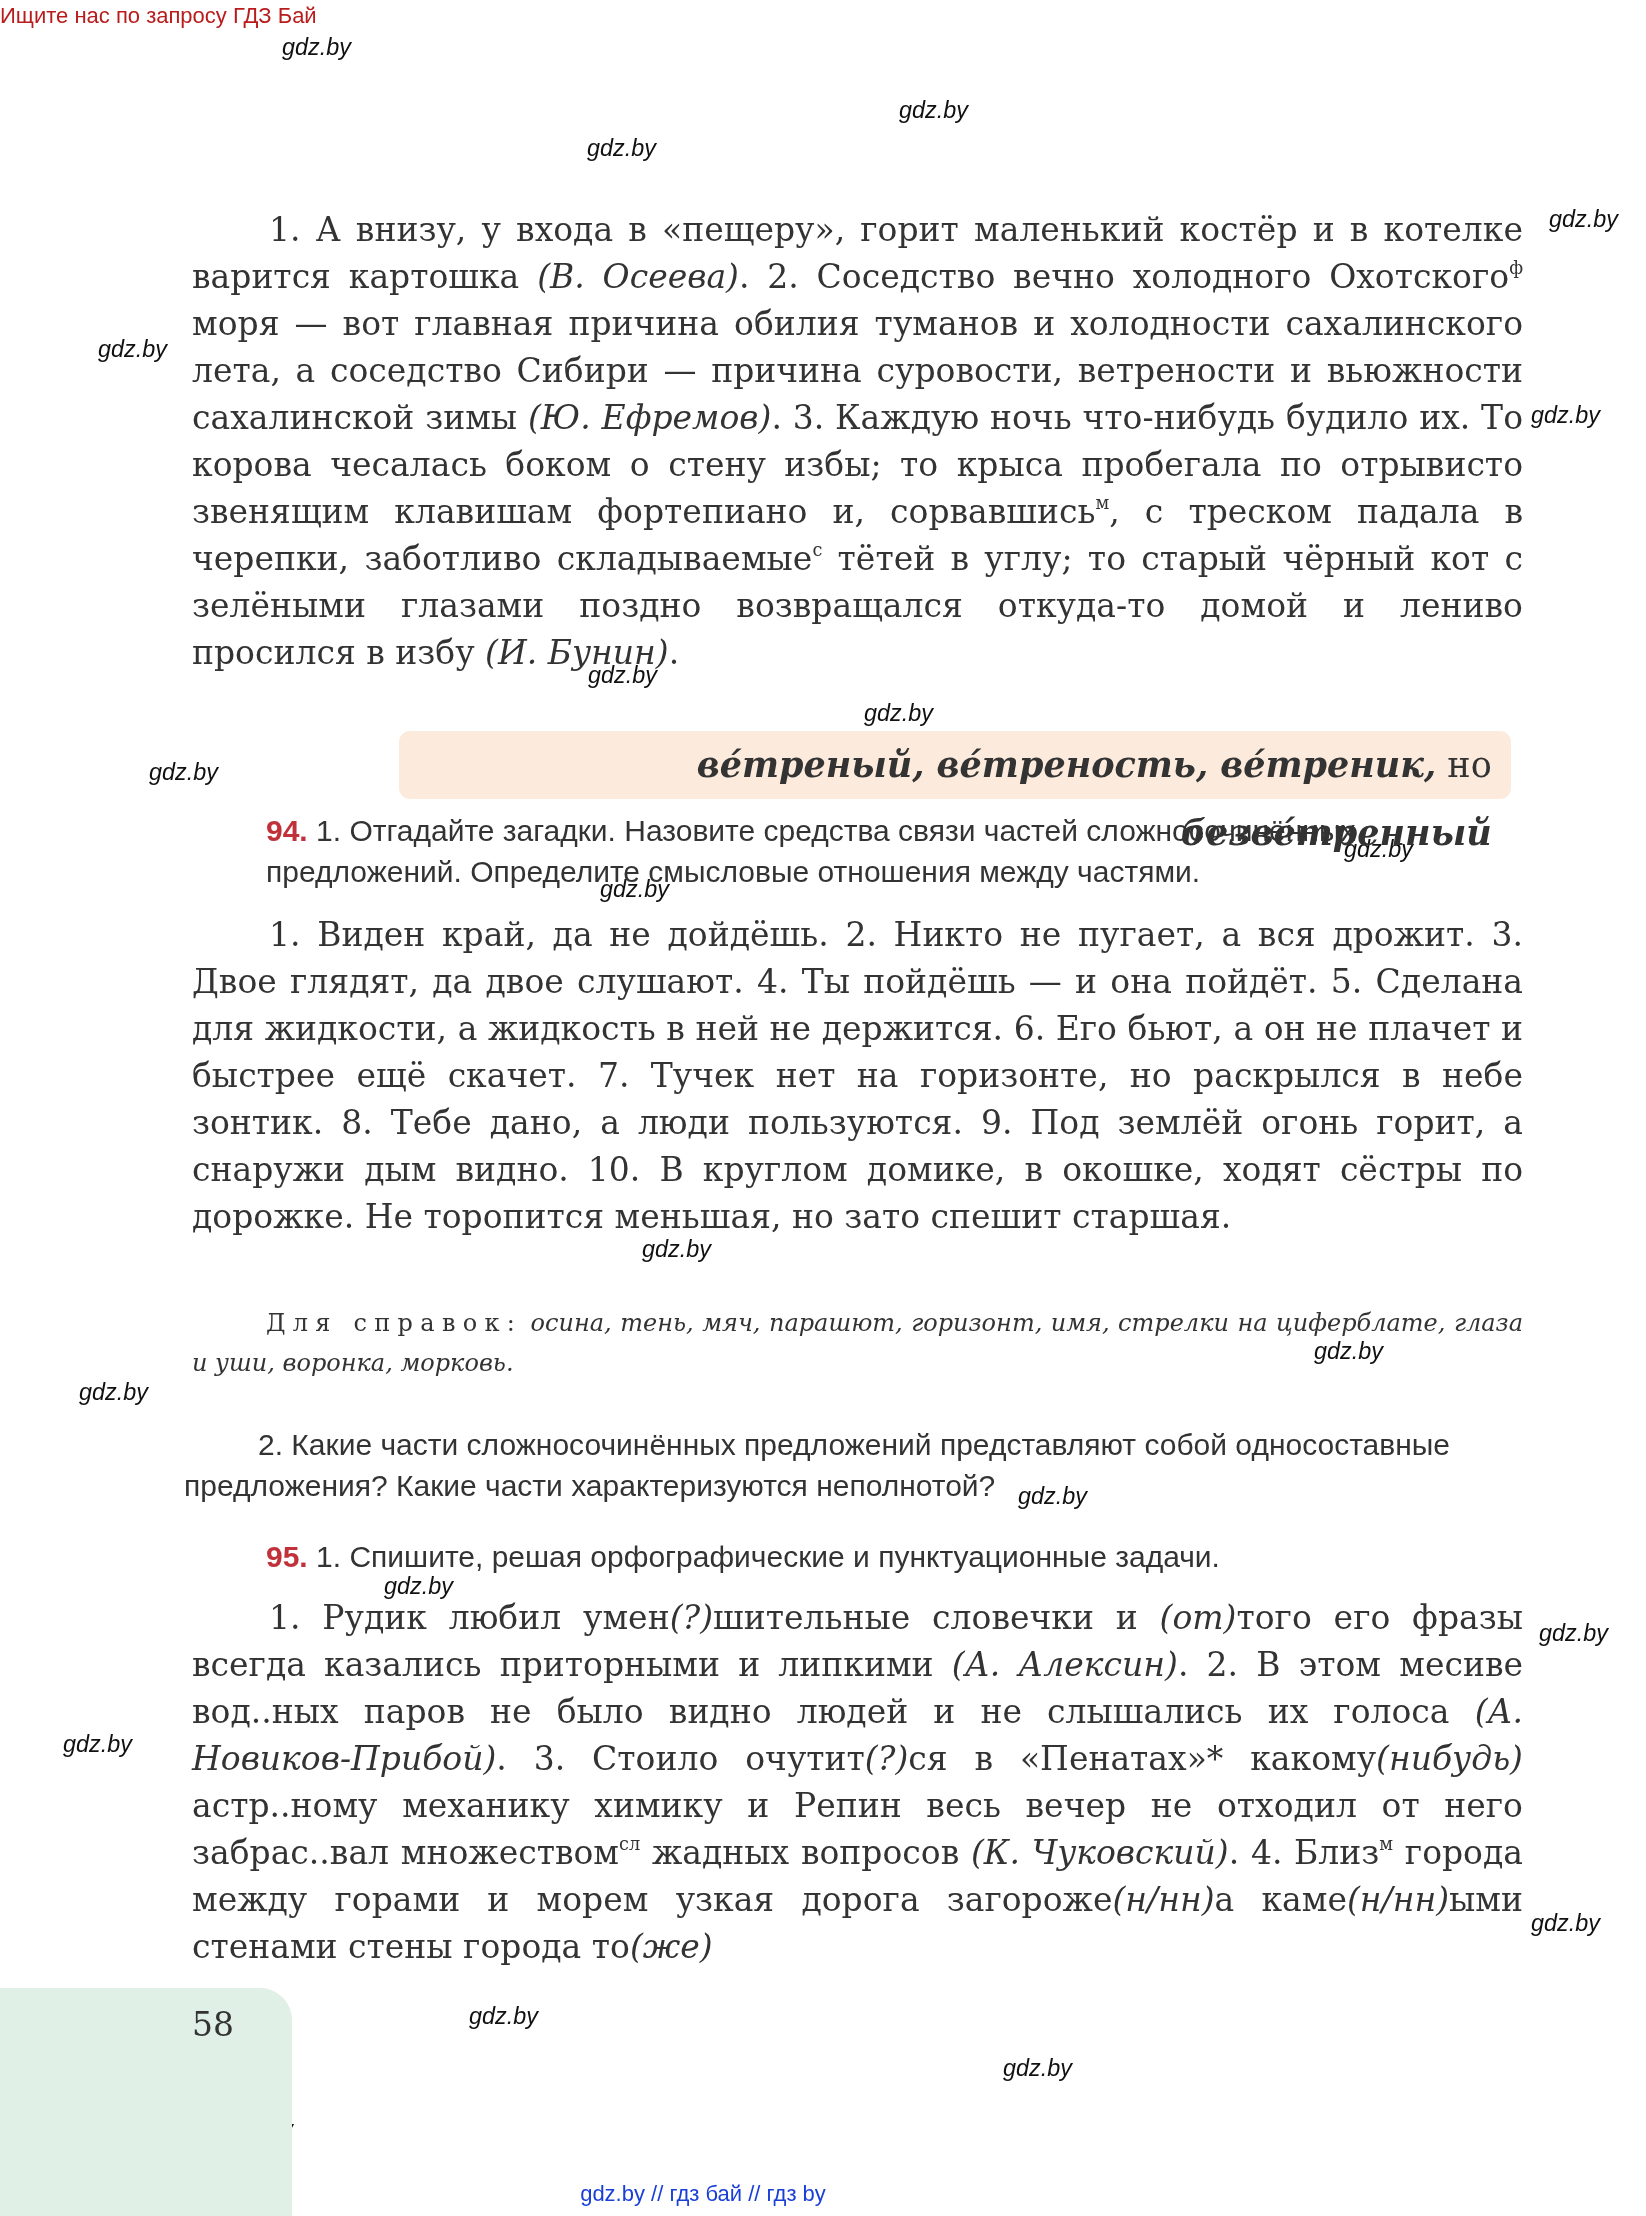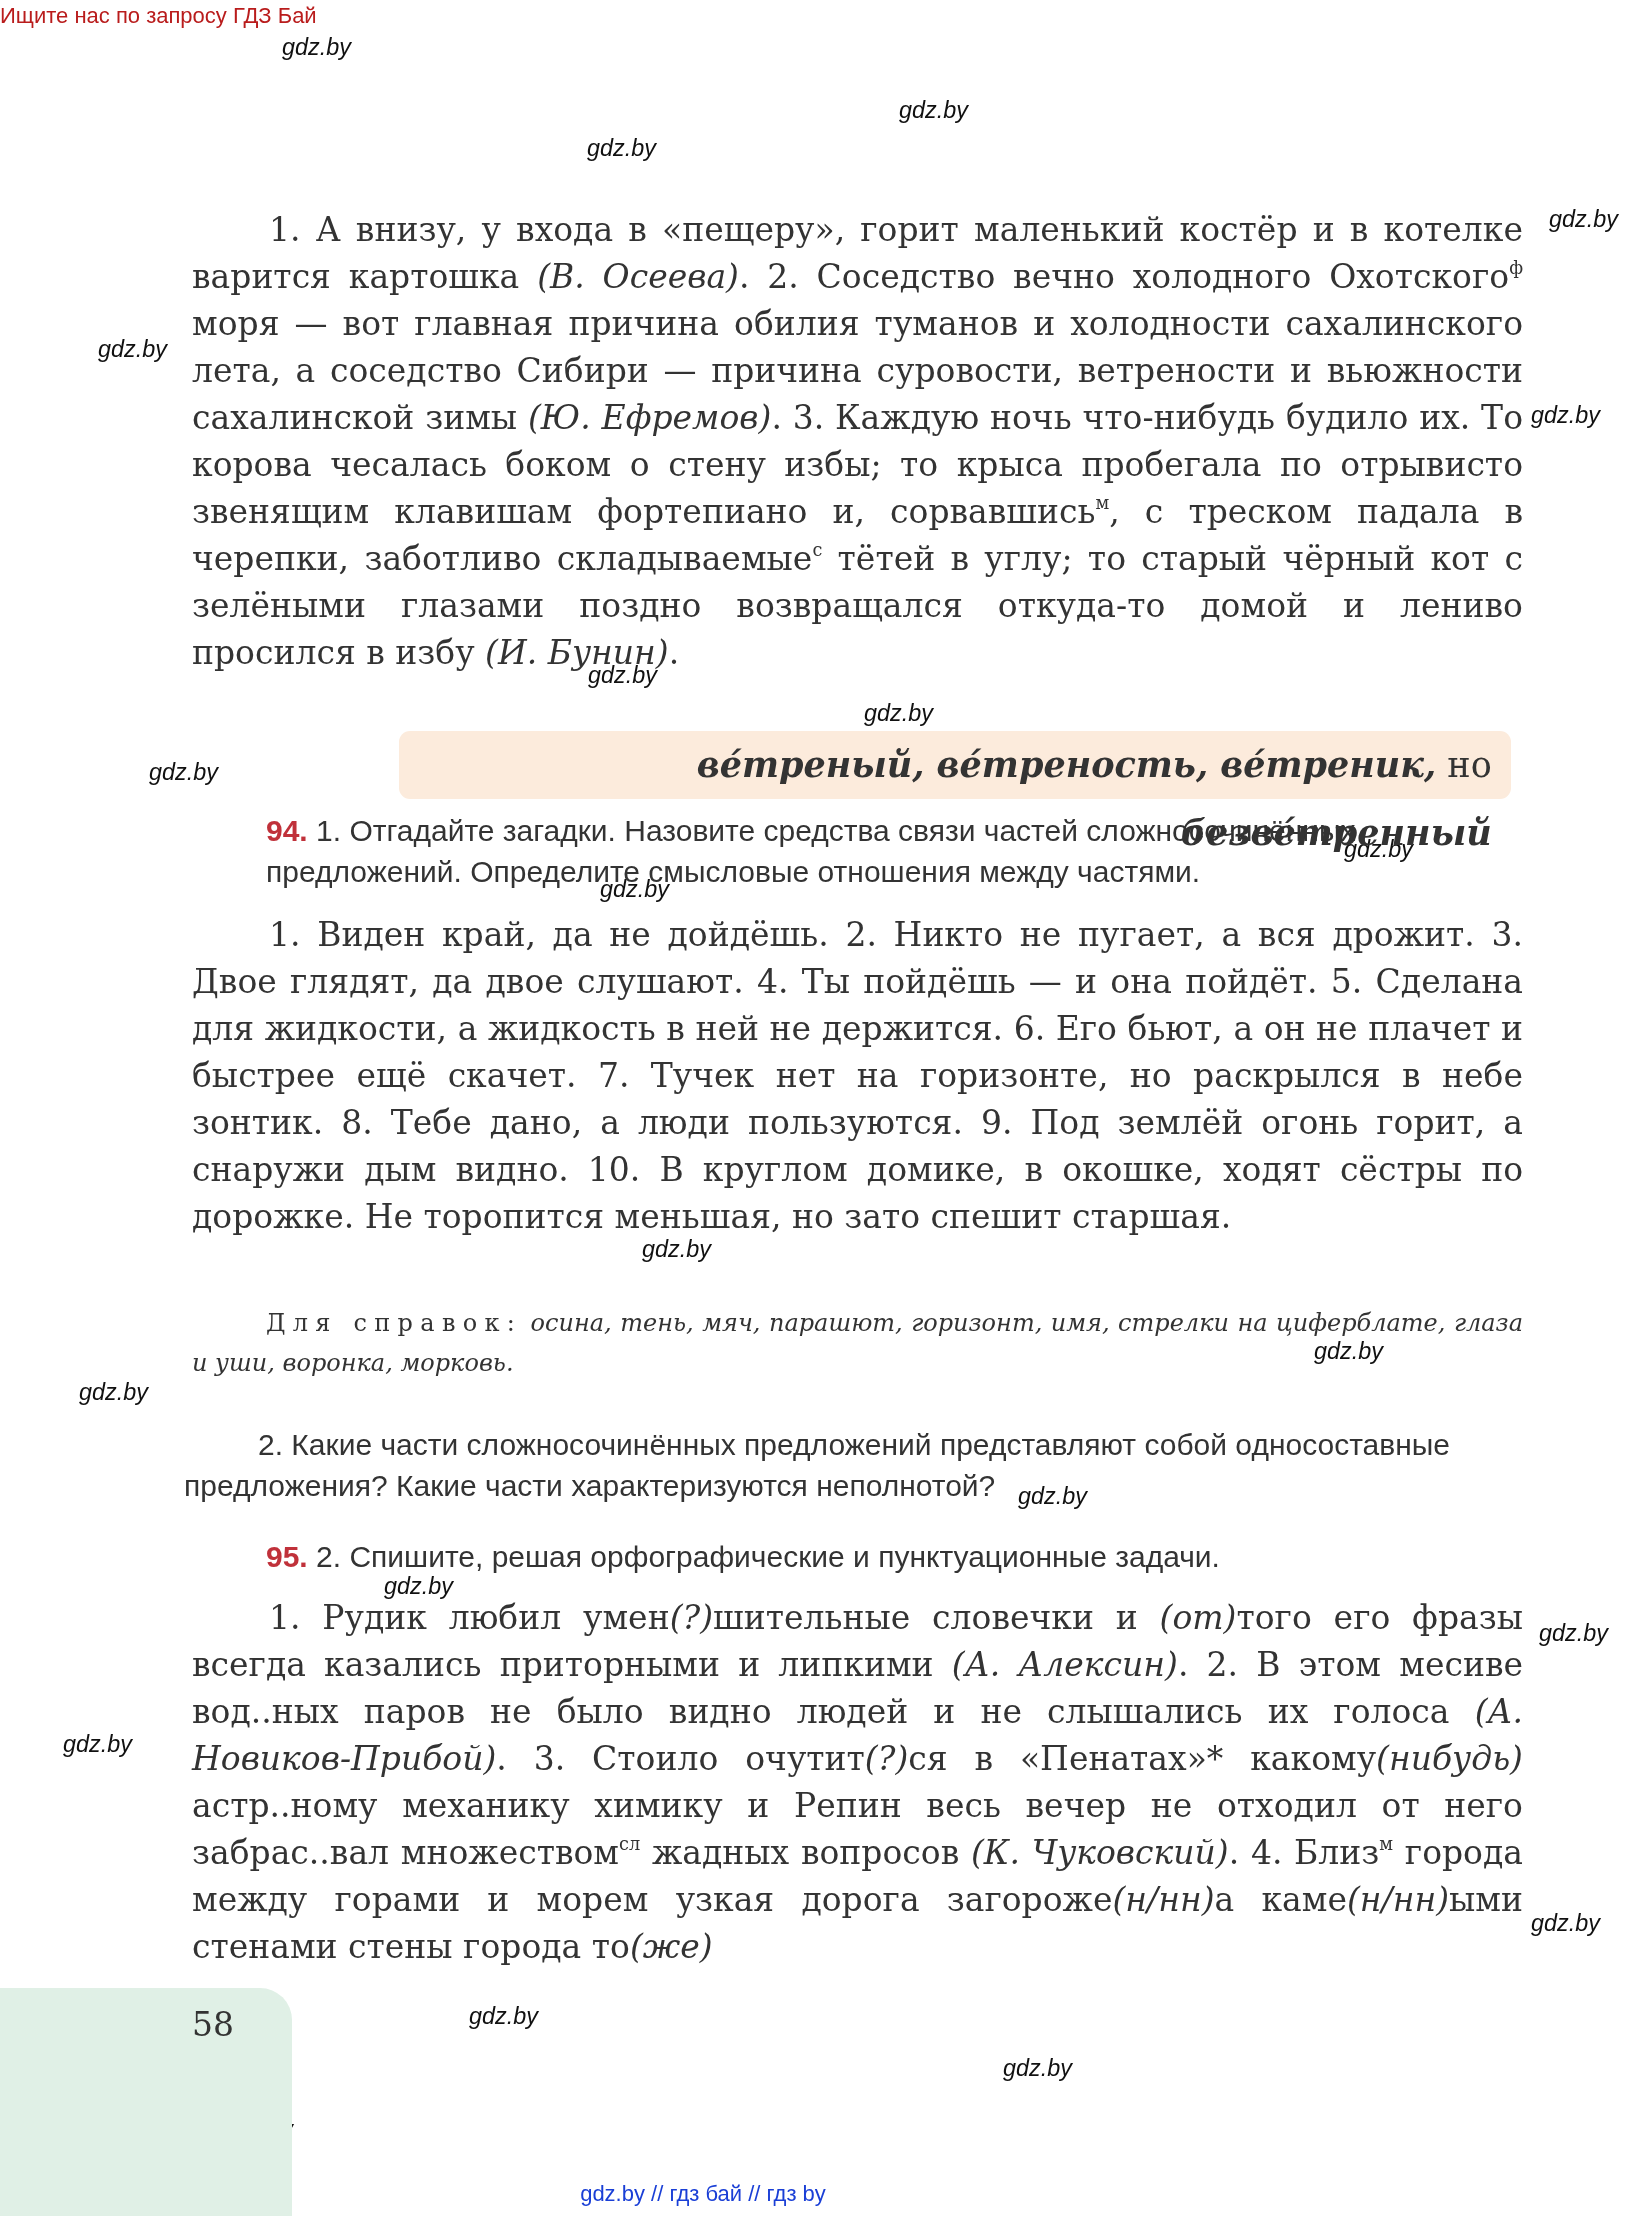--- a/index.html
+++ b/index.html
@@ -96,21 +96,21 @@
 <div class="note-box"><span>ве́треный, ве́треность, ве́треник,</span><span class="plain"> но </span><span>безве́тренный</span></div>
 
 <p class="task" style="top:810px;"><span class="num">94.</span><span> 1. Отгадайте загадки. Назовите средства связи частей сложносочинённых предложений. Определите смысловые отношения между частями.</span></p>
 
 <p class="page-text serif-para" style="top:911px;">1. Виден край, да не дойдёшь. 2. Никто не пугает, а вся дрожит. 3. Двое глядят, да двое слушают. 4. Ты пойдёшь — и она пойдёт. 5. Сделана для жидкости, а жидкость в ней не держится. 6. Его бьют, а он не плачет и быстрее ещё скачет. 7. Тучек нет на горизонте, но раскрылся в небе зонтик. 8. Тебе дано, а люди пользуются. 9. Под землёй огонь горит, а снаружи дым видно. 10. В круглом домике, в окошке, ходят сёстры по дорожке. Не торопится меньшая, но зато спешит старшая.</p>
 
 <p class="reference" style="top:1303px;"><span class="spaced">Для справок:</span><i> осина, тень, мяч, парашют, горизонт, имя, стрелки на циферблате, глаза и уши, воронка, морковь.</i></p>
 
 <p class="task cont" style="top:1392px;">2. Какие части сложносочинённых предложений представляют собой односоставные предложения? Какие части характеризуются неполнотой?</p>
 
-<p class="task" style="top:1536px;"><span class="num">95.</span><span> 2. Спишите, решая орфографические и пунктуационные задачи.</span></p>
+<p class="task" style="top:1536px;"><span class="num">95.</span><span> 1. Спишите, решая орфографические и пунктуационные задачи.</span></p>
 
 <p class="page-text serif-para" style="top:1594px;"><span>1. Рудик любил умен</span><i>(?)</i><span>шительные словечки и </span><i>(от)</i><span>того его фразы всегда казались приторными и липкими </span><i>(А. Алексин)</i><span>. 2. В этом месиве вод..ных паров не было видно людей и не слышались их голоса </span><i>(А. Новиков-Прибой)</i><span>. 3. Стоило очутит</span><i>(?)</i><span>ся в «Пенатах»* какому</span><i>(нибудь)</i><span> астр..ному механику химику и Репин весь вечер не отходил от него забрас..вал множеством</span><sup>сл</sup><span> жадных вопросов </span><i>(К. Чуковский)</i><span>. 4. Близ</span><sup>м</sup><span> города между горами и морем узкая дорога загороже</span><i>(н/нн)</i><span>а каме</span><i>(н/нн)</i><span>ыми стенами стены города то</span><i>(же)</i></p>
 
 <div class="page-tab"></div>
 <div class="page-number">58</div>
 
 <div class="bottom-links">gdz.by  //  гдз бай  //  гдз by</div>
 
 
 </body></html>

